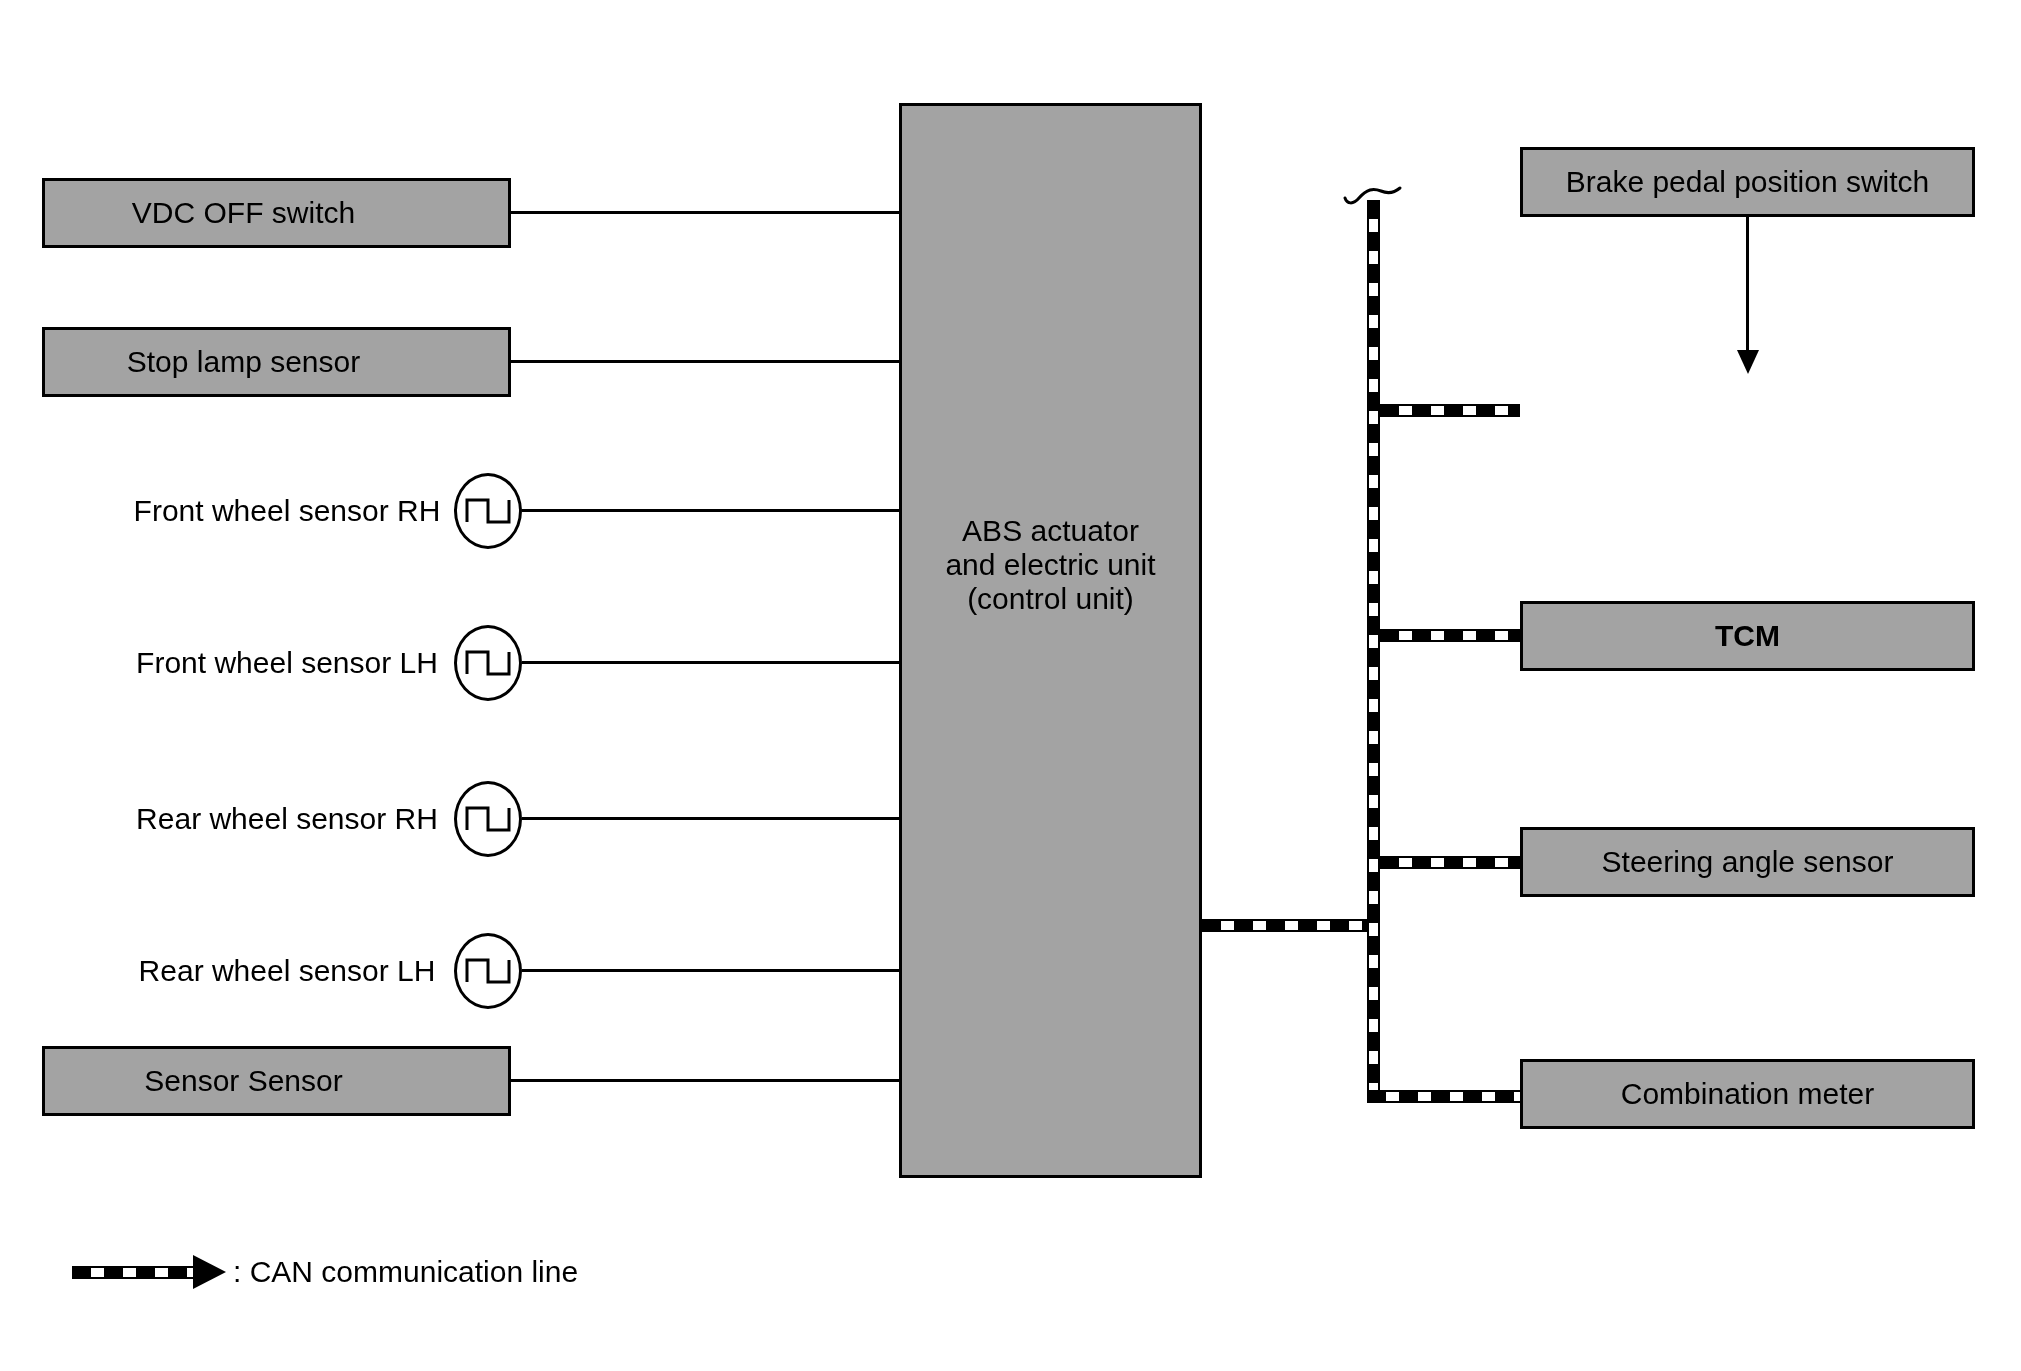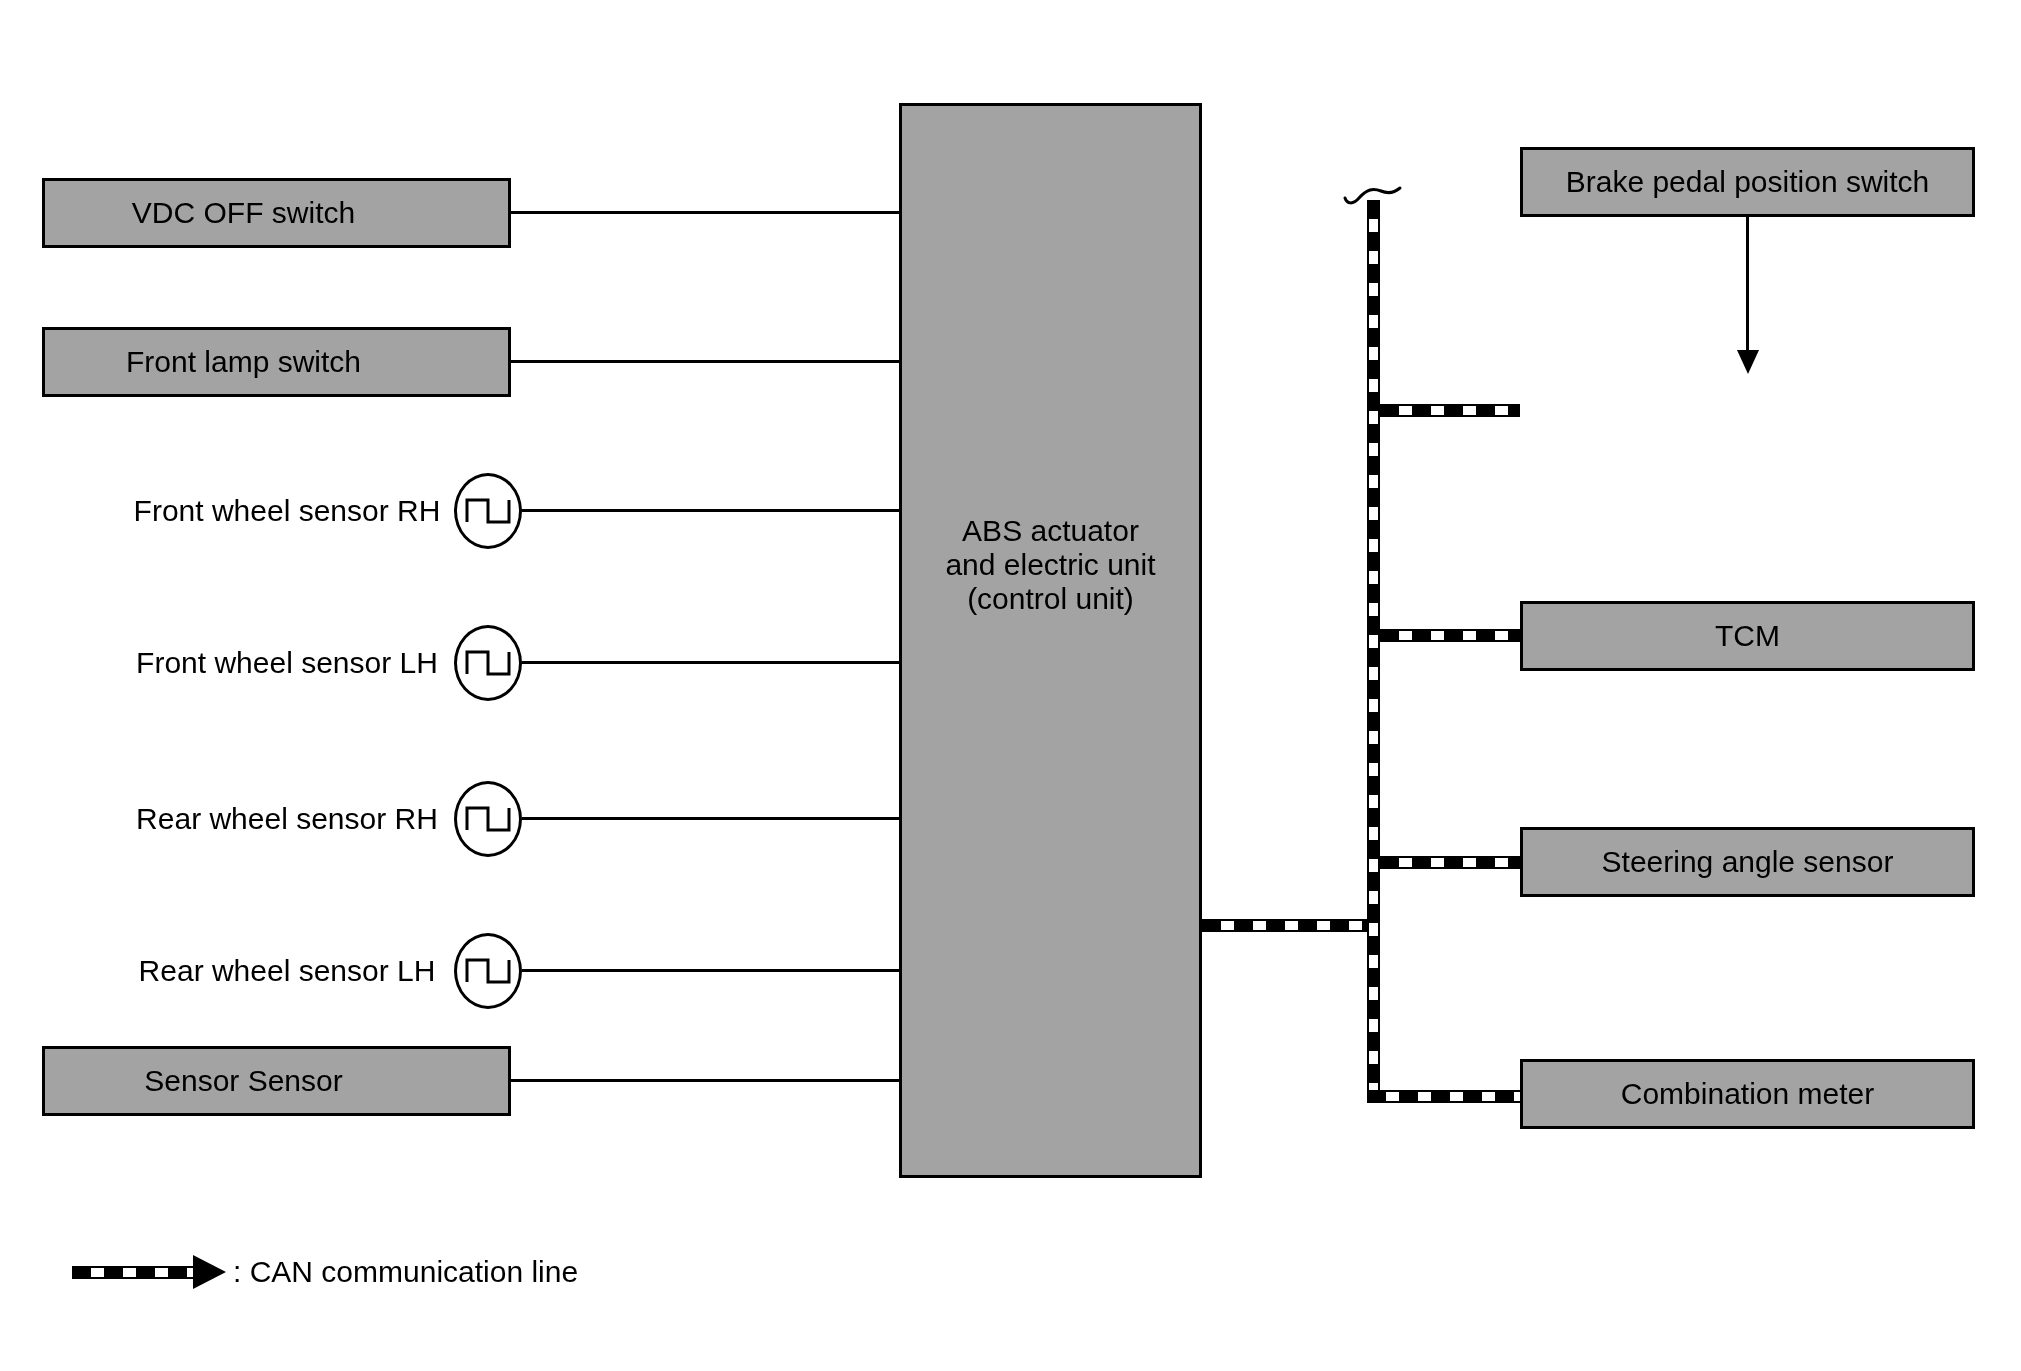--- a/index.html
+++ b/index.html
@@ -67,21 +67,21 @@
 <body>
 
 <div id="canvas">
 
   <div class="box leftbox txt" style="top:178px;">
     <span>VDC OFF switch</span>
   </div>
   <div class="sline" style="left:511px;top:211px;width:388px;height:3px;"></div>
 
   <div class="box leftbox txt" style="top:327px;">
-    <span>Front lamp switch</span>
+    <span>Stop lamp sensor</span>
   </div>
   <div class="sline" style="left:511px;top:360px;width:388px;height:3px;"></div>
 
   <div class="sensor-label" style="top:489px;">Front wheel sensor RH</div>
   <div class="pulse" style="left:454px;top:473px;">
     <svg width="46" height="28" viewBox="0 0 46 28">
       <polyline points="2,25 2,3 23,3 23,25 44,25 44,3" fill="none" stroke="#000" stroke-width="3"></polyline>
     </svg>
   </div>
   <div class="sline" style="left:522px;top:509px;width:377px;height:3px;"></div>
@@ -135,21 +135,21 @@
   </svg>
 
   <div class="box rightbox txt" style="top:147px;">
     <span>Brake pedal position switch</span>
   </div>
 
   <div class="sline" style="left:1746px;top:217px;width:3px;height:135px;"></div>
   <div class="arrowhead-down" style="left:1737px;top:350px;"></div>
 
 
-  <div class="box rightbox txt" style="top:601px;">
+  <div class="box rightbox txt" style="top:601px;font-weight:bold;">
     <span>TCM</span>
   </div>
 
   <div class="box rightbox txt" style="top:1059px;">
     <span>Combination meter</span>
   </div>
 
   <div class="box rightbox txt" style="top:827px;">
     <span>Steering angle sensor</span>
   </div>

